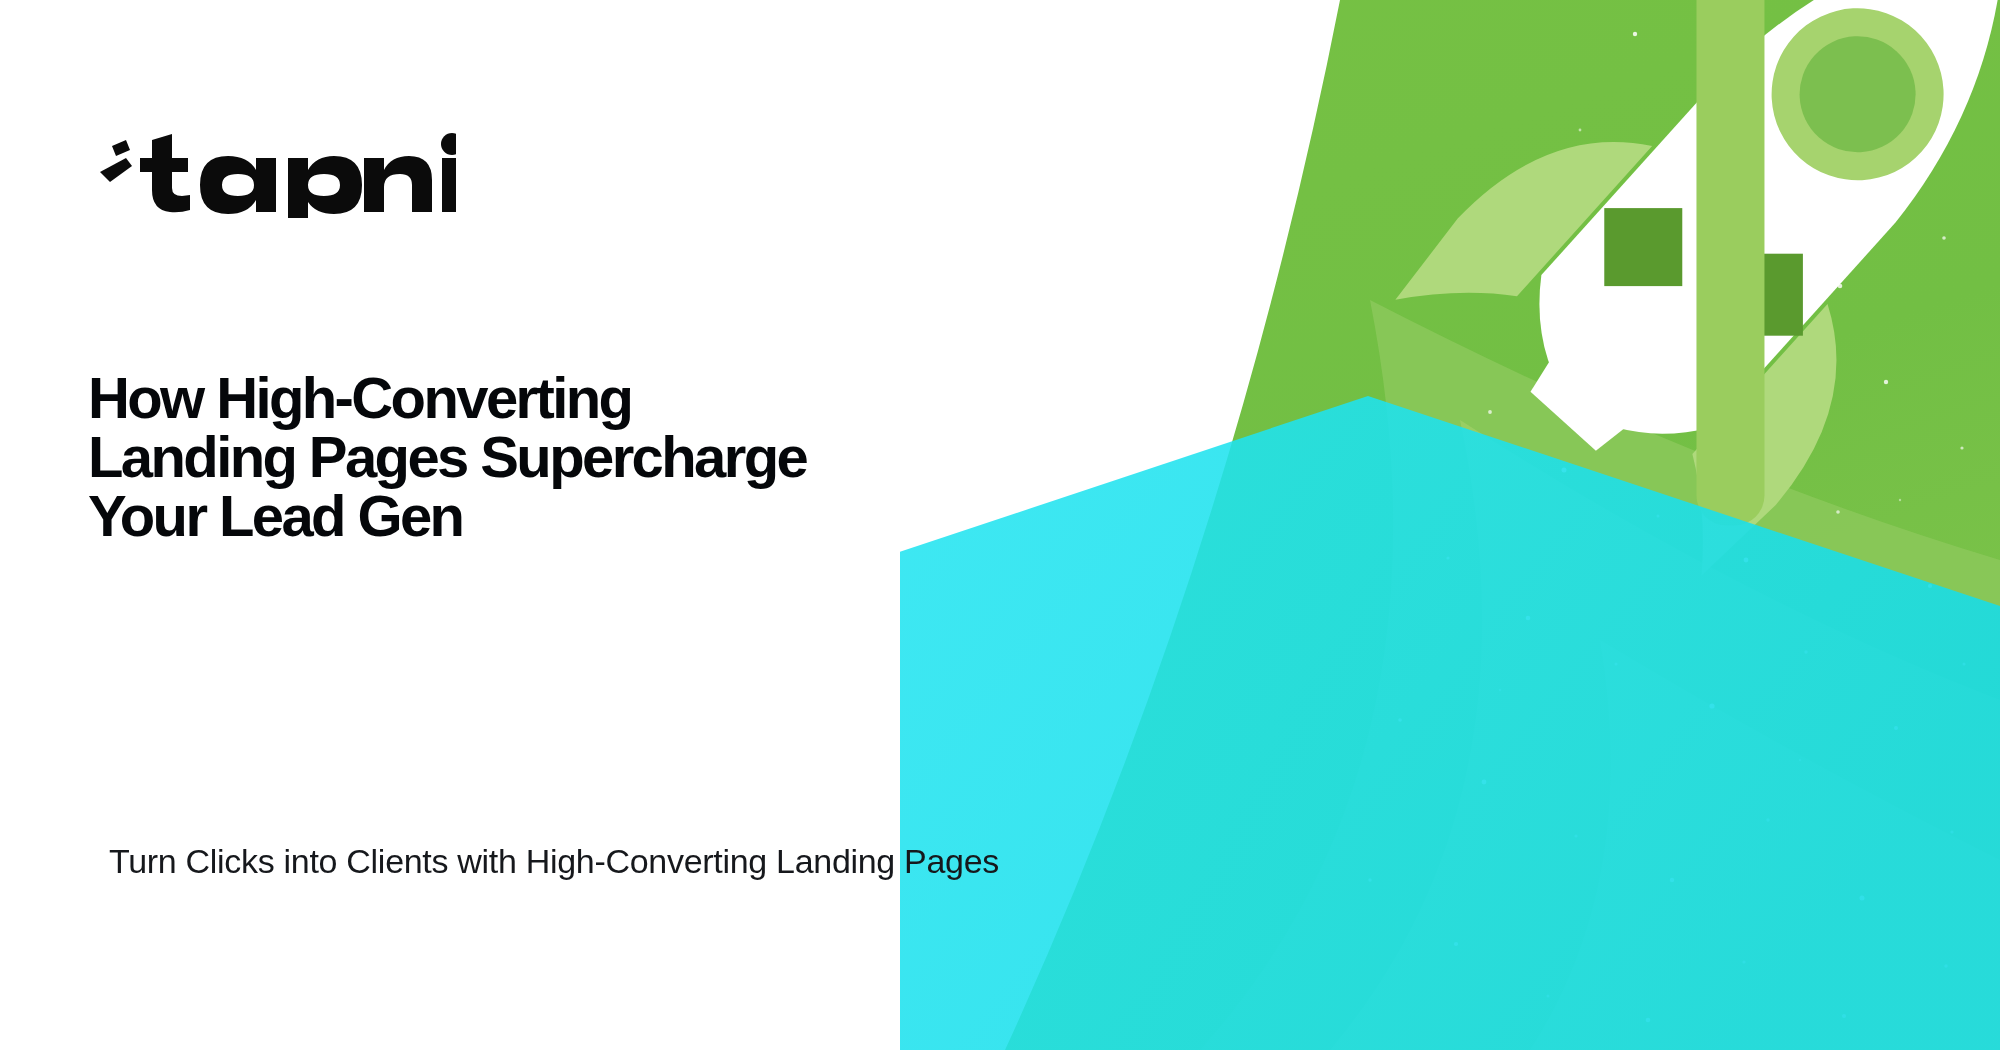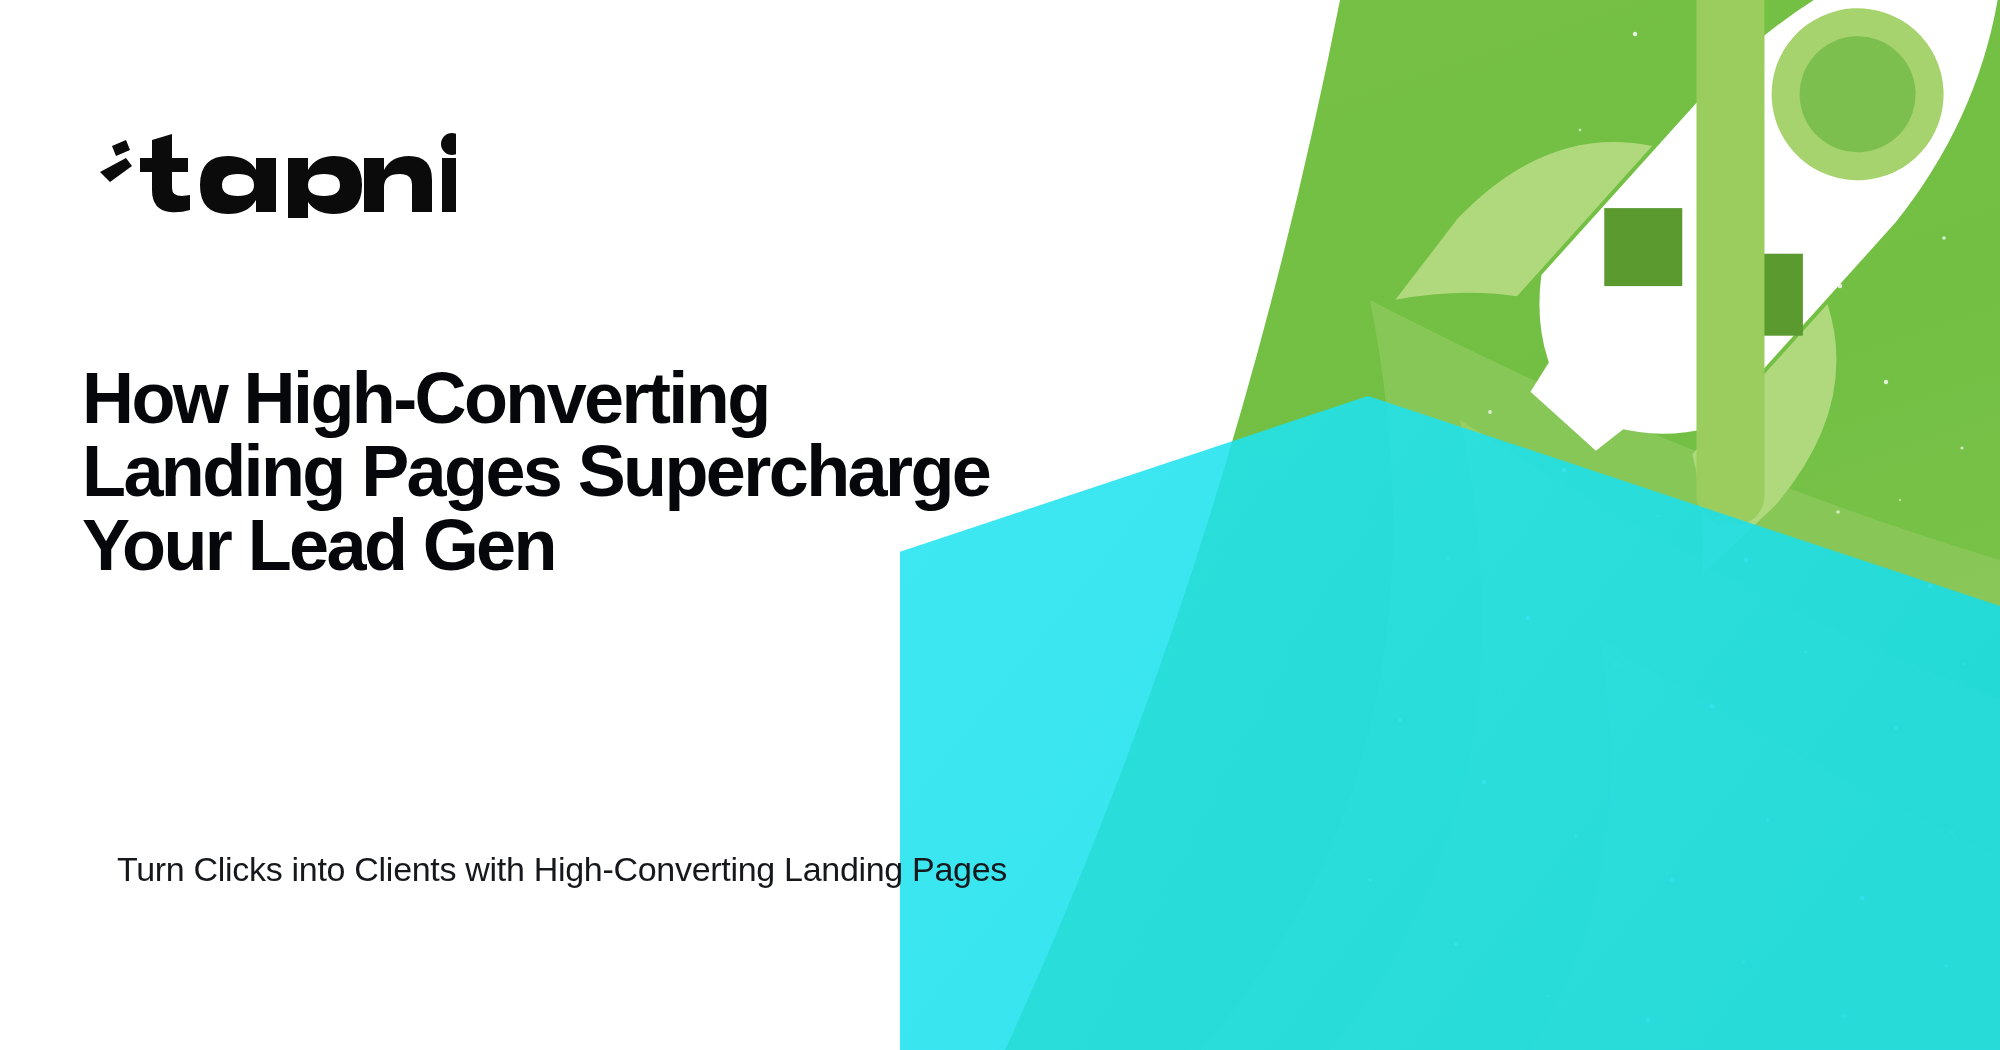--- a/index.html
+++ b/index.html
@@ -19,33 +19,33 @@
   .logo{
     position:absolute;left:96px;top:132px;
     display:flex;align-items:flex-end;
   }
   .logo svg{display:block;}
 
   
   .headline{
     position:absolute;left:82px;top:362px;
     width:1180px;
-    margin:0;
+    margin:6px;
     font-family:"Liberation Sans", sans-serif;
     font-weight:bold;
-    font-size:72px;
+    font-size:58px;
     line-height:1.02;
     letter-spacing:-2.6px;
     color:#05070a;
     white-space:pre-line;
   }
   .subtitle{
     position:absolute;left:101px;top:826px;
     width:940px;
-    margin:16px;
+    margin:8px;
     font-family:"Liberation Sans", sans-serif;
     font-weight:normal;
     font-size:34px;
     line-height:1.62;
     letter-spacing:-0.3px;
     color:#16181c;
   }
 </style>
 </head>
 <body>

